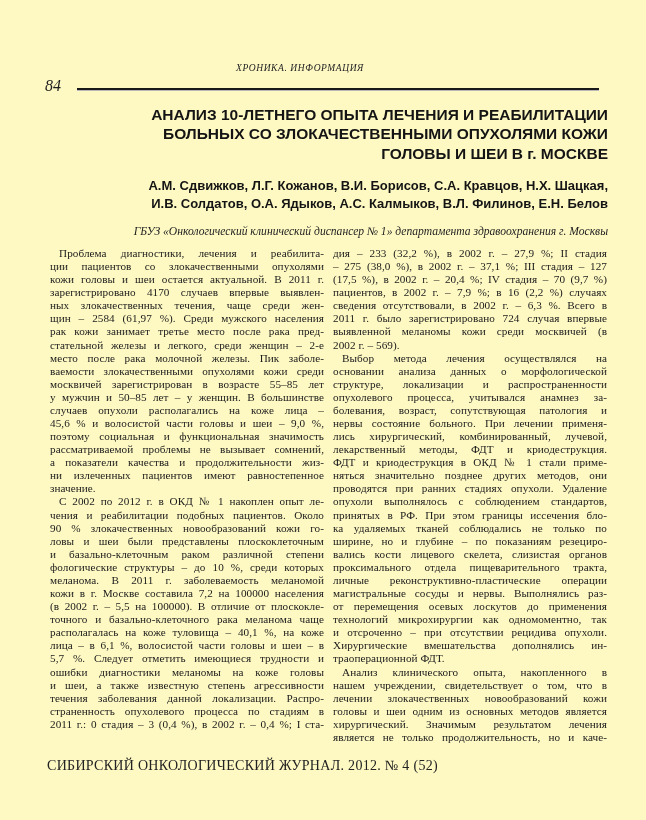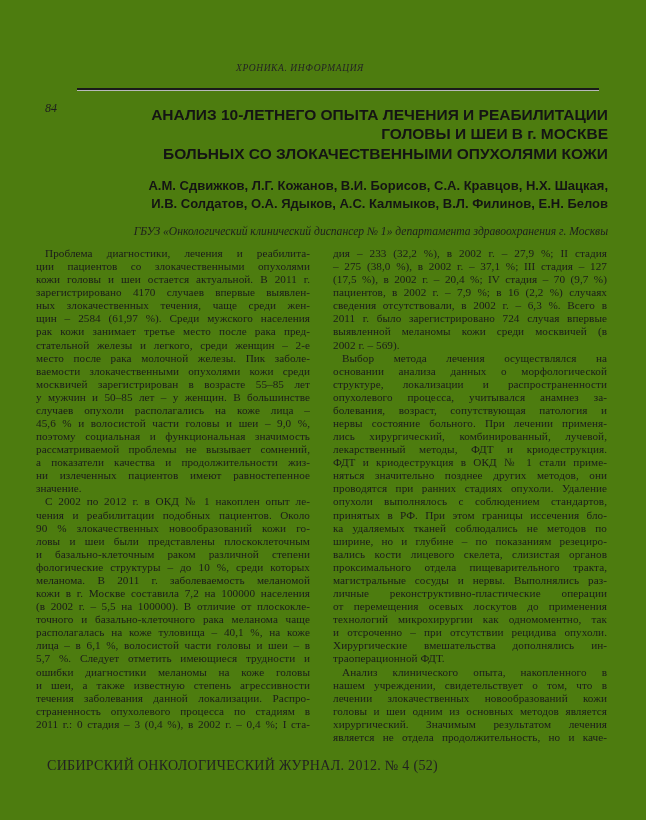--- a/index.html
+++ b/index.html
@@ -4,31 +4,31 @@
 <style>
   html, body { margin: 0; padding: 0; }
   body {
     width: 646px; height: 820px;
     background: #ffffff;
     font-family: "Liberation Serif", serif;
     color: #1b1b1b;
     position: relative;
     overflow: hidden;
   }
-  .page { position: absolute; inset: 0; background: #4d7c0f; }
+  .page { position: absolute; inset: 0; background: #fef9c3; }
 
   .runhead {
     position: absolute; top: 63px; left: 40px; width: 520px;
     text-align: center;
     font-style: italic; font-size: 9.5px; line-height: 11px;
     letter-spacing: 0.6px; color: #242424;
   }
   .pagenum {
     position: absolute; top: 77px; left: 45px;
-    font-style: italic; font-size: 12px; color: #1e1e1e; margin-top: 24px;
+    font-style: italic; font-size: 16px; color: #1e1e1e;
   }
   .rule {
     position: absolute; top: 88px; left: 77px; width: 522px; height: 2px;
     background: #1a1a1a; border-bottom: 1px solid #b9b9b9;
   }
 
   .title {
     position: absolute; top: 105px; left: 47px; width: 561px;
     text-align: right;
     font-family: "Liberation Sans", sans-serif;
@@ -45,21 +45,21 @@
   }
 
   .affil {
     position: absolute; top: 225px; left: 47px; width: 561px;
     text-align: right;
     font-style: italic; font-size: 11.6px; line-height: 13px;
     color: #1e1e1e;
   }
 
   .col { position: absolute; top: 247px; width: 274px; }
-  .col-left  { left: 36px; }
+  .col-left  { left: 50px; }
   .col-right { left: 333px; }
 
   .bodyline {
     font-size: 11.2px; line-height: 13.08px;
     text-align: justify; text-align-last: justify;
     letter-spacing: 0.05px;
     white-space: nowrap; 
     overflow: visible;
   }
   .bodyline { white-space: normal; } 
@@ -77,22 +77,22 @@
 <div class="page">
 
   <div class="runhead">ХРОНИКА. ИНФОРМАЦИЯ</div>
 
   <div class="pagenum">84</div>
 
   <div class="rule"></div>
 
   <div class="title">
     <div>АНАЛИЗ 10-ЛЕТНЕГО ОПЫТА ЛЕЧЕНИЯ И РЕАБИЛИТАЦИИ</div>
+    <div>БОЛЬНЫХ СО ЗЛОКАЧЕСТВЕННЫМИ ОПУХОЛЯМИ КОЖИ</div>
     <div>ГОЛОВЫ И ШЕИ В г. МОСКВЕ</div>
-    <div>БОЛЬНЫХ СО ЗЛОКАЧЕСТВЕННЫМИ ОПУХОЛЯМИ КОЖИ</div>
   </div>
 
   <div class="authors">
     <div>А.М. Сдвижков, Л.Г. Кожанов, В.И. Борисов, С.А. Кравцов, Н.Х. Шацкая,</div>
     <div>И.В. Солдатов, О.А. Ядыков, А.С. Калмыков, В.Л. Филинов, Е.Н. Белов</div>
   </div>
 
   <div class="affil">ГБУЗ «Онкологический клинический диспансер № 1» департамента здравоохранения г. Москвы</div>
 
   <div class="col col-left">
@@ -150,34 +150,34 @@
       <div class="bodyline">опухолевого процесса, учитывался  анамнез за-</div>
       <div class="bodyline">болевания, возраст, сопутствующая патология и</div>
       <div class="bodyline">нервы состояние больного. При лечении применя-</div>
       <div class="bodyline">лись хирургический, комбинированный, лучевой,</div>
       <div class="bodyline">лекарственный методы, ФДТ и криодеструкция.</div>
       <div class="bodyline">ФДТ и криодеструкция в ОКД № 1 стали приме-</div>
       <div class="bodyline">няться значительно позднее других методов, они</div>
       <div class="bodyline">проводятся при ранних стадиях опухоли. Удаление</div>
       <div class="bodyline">опухоли выполнялось с соблюдением стандартов,</div>
       <div class="bodyline">принятых в РФ. При этом границы иссечения бло-</div>
-      <div class="bodyline">ка удаляемых тканей соблюдались не методов по</div>
+      <div class="bodyline">ка удаляемых тканей соблюдались не только по</div>
       <div class="bodyline">ширине, но и глубине – по показаниям резециро-</div>
       <div class="bodyline">вались кости лицевого скелета, слизистая органов</div>
       <div class="bodyline">проксимального отдела пищеварительного тракта,</div>
+      <div class="bodyline">личные реконструктивно-пластические операции</div>
       <div class="bodyline">магистральные сосуды и нервы. Выполнялись раз-</div>
-      <div class="bodyline">личные реконструктивно-пластические операции</div>
       <div class="bodyline">от перемещения осевых лоскутов до применения</div>
       <div class="bodyline">технологий микрохирургии как одномоментно, так</div>
       <div class="bodyline">и отсроченно – при отсутствии рецидива опухоли.</div>
       <div class="bodyline">Хирургические вмешательства дополнялись ин-</div>
       <div class="bodyline parend">траоперационной  ФДТ.</div>
       <div class="bodyline indent">Анализ клинического опыта, накопленного  в</div>
       <div class="bodyline">нашем учреждении, свидетельствует о том, что в</div>
       <div class="bodyline">лечении злокачественных новообразований кожи</div>
       <div class="bodyline">головы и шеи одним из основных методов является</div>
       <div class="bodyline">хирургический. Значимым результатом лечения</div>
-      <div class="bodyline">является не отдела продолжительность, но и каче-</div>
+      <div class="bodyline">является не только продолжительность, но и каче-</div>
     </div>
 
   <div class="footer">СИБИРСКИЙ ОНКОЛОГИЧЕСКИЙ ЖУРНАЛ. 2012. № 4 (52)</div>
 
 </div>
 
 </body></html>

